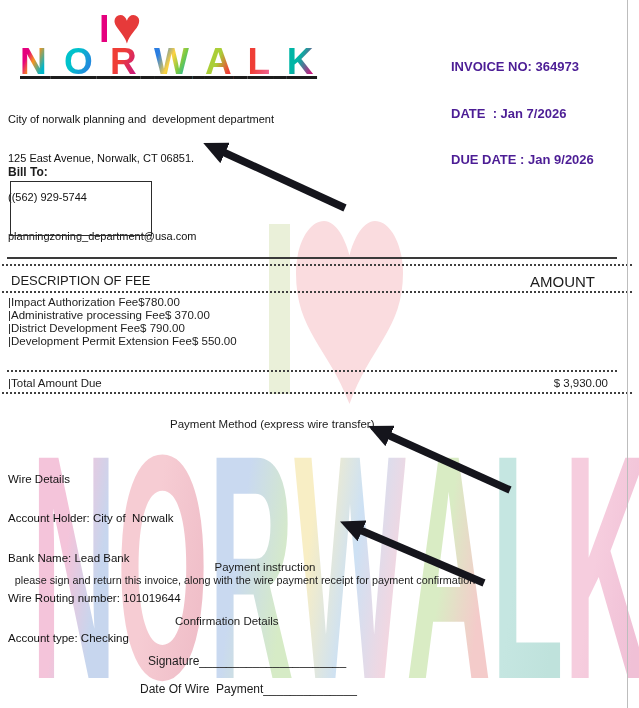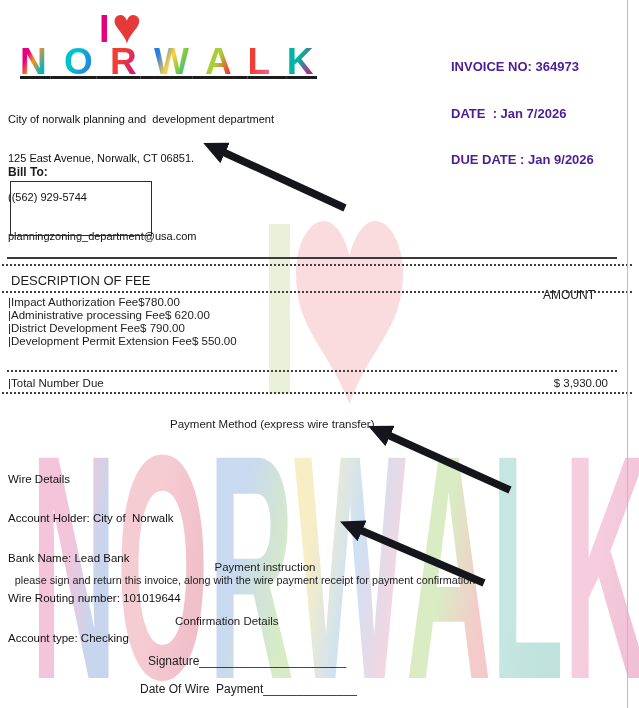--- a/index.html
+++ b/index.html
@@ -60,21 +60,21 @@
   .bill-to-box{position:absolute;left:10px;top:181px;width:140px;height:53px;border:1px solid #2c2c2c;background:transparent;}
 
   .rule-solid{position:absolute;left:7px;top:257px;width:610px;border-top:2px solid #3a3a3a;}
   .rule-dot{position:absolute;border-top:2px dotted #3f3f3f;}
   .rd1{left:2px;top:264px;width:630px;}
   .rd2{left:2px;top:291px;width:630px;}
   .rd3{left:7px;top:370px;width:610px;}
   .rd4{left:2px;top:392px;width:630px;}
 
   .th-desc{position:absolute;left:11px;top:273px;font-size:13px;}
-  .th-amt{position:absolute;right:44px;top:288px;font-size:12px;}
+  .th-amt{position:absolute;right:44px;top:273px;font-size:15px;}
 
   .fee-rows{position:absolute;left:8px;right:31px;top:296px;}
   .fee-row{display:flex;height:13px;font-size:11.5px;line-height:13px;white-space:pre;}
   .total-row{position:absolute;left:8px;right:31px;top:377px;display:flex;justify-content:space-between;font-size:11.5px;line-height:13px;white-space:pre;}
 
   .payment-method{position:absolute;left:170px;top:418px;font-size:11.5px;}
 
   .wire{position:absolute;left:8px;top:446px;font-size:11.5px;line-height:13.3px;white-space:pre;color:#111;}
 
   .pi-title{position:absolute;left:0;top:561px;width:530px;text-align:center;font-size:11.5px;}
@@ -145,35 +145,35 @@
     <div class="th-amt">AMOUNT</div>
     <div class="rule-dot rd2"></div>
 
     <div class="fee-rows">
       <div class="fee-row">
         <span>|Impact Authorization Fee</span>
         <span>$780.00</span>
       </div>
       <div class="fee-row">
         <span>|Administrative processing Fee</span>
-        <span>$ 620.00</span>
+        <span>$ 370.00</span>
       </div>
       <div class="fee-row">
         <span>|District Development Fee</span>
         <span>$ 790.00</span>
       </div>
       <div class="fee-row">
         <span>|Development Permit Extension Fee</span>
         <span>$ 550.00</span>
       </div>
     </div>
 
     <div class="rule-dot rd3"></div>
     <div class="total-row">
-      <span>|Total Number Due</span>
+      <span>|Total Amount Due</span>
       <span>$ 3,930.00</span>
     </div>
     <div class="rule-dot rd4"></div>
 
     <div class="payment-method">Payment Method (express wire transfer)</div>
 
     <div class="wire">
       <div>Wire Details</div>
       <div>Account Holder: City of  Norwalk</div>
       <div>Bank Name: Lead Bank</div>

